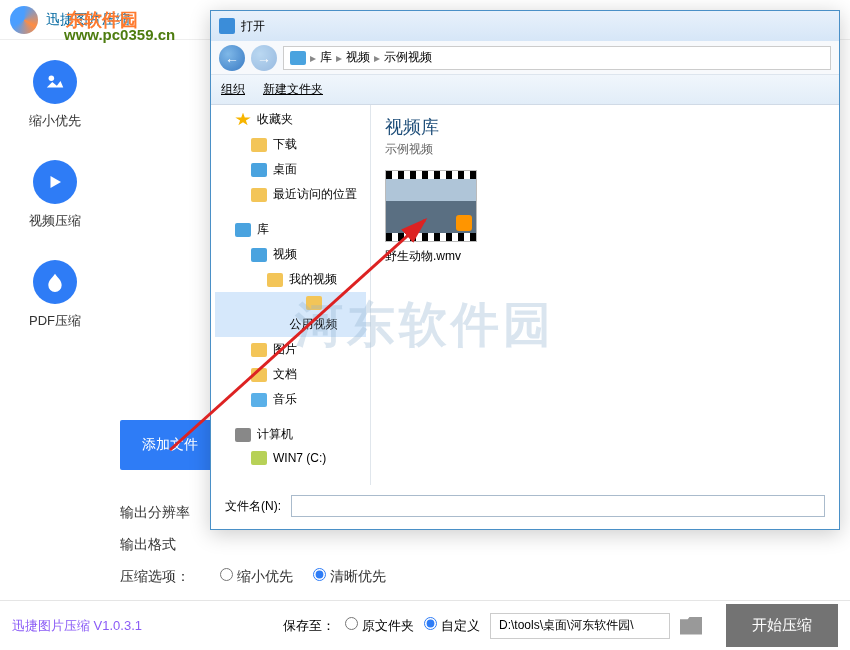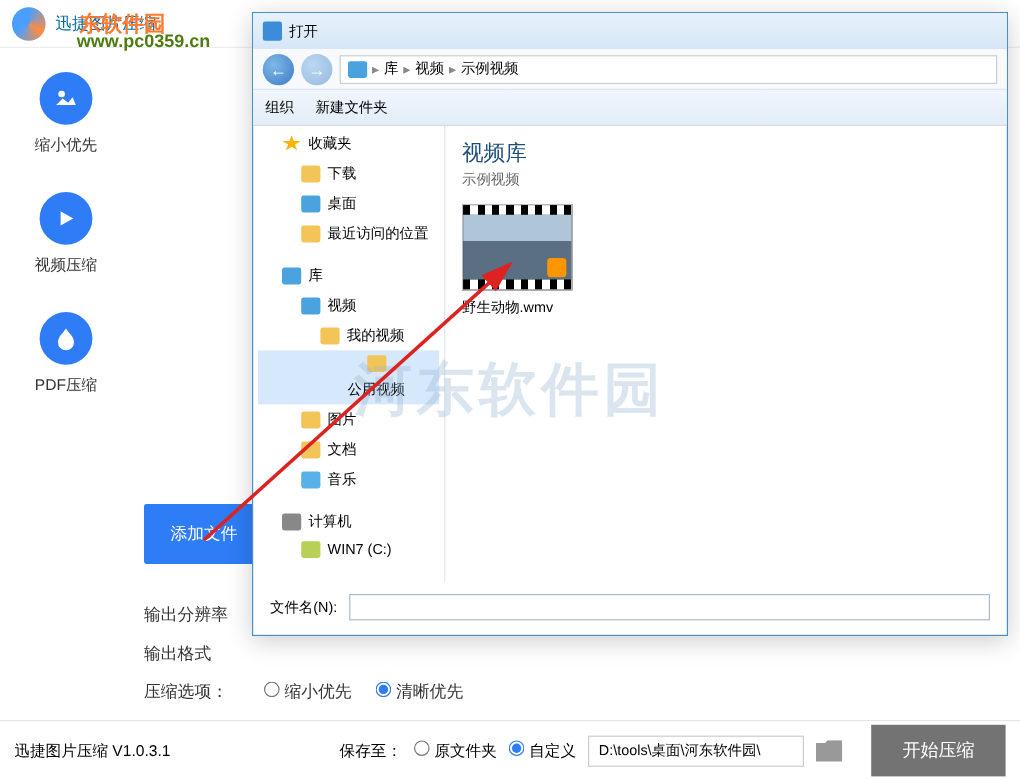--- a/index.html
+++ b/index.html
@@ -24,36 +24,36 @@
 .nav-label { font-size: 13px; color: #333; }
 
 
 .bottom-controls { position: absolute; bottom: 50px; left: 120px; right: 20px; }
 .add-btn { background: #2e7cf6; color: #fff; border: none; padding: 16px 22px; font-size: 14px; border-radius: 2px; cursor: pointer; margin-bottom: 20px; }
 .opt-row { display: flex; align-items: center; gap: 20px; margin: 14px 0; font-size: 14px; color: #333; }
 .opt-label { min-width: 80px; }
 
 
 .footer { position: absolute; bottom: 0; left: 0; right: 0; height: 50px; border-top: 1px solid #e5e5e5; display: flex; align-items: center; padding: 0 12px; font-size: 13px; }
-.version { color: #000000; }
+.version { color: #8b5cf6; }
 .save-group { margin-left: auto; display: flex; align-items: center; gap: 10px; }
 .path-input { border: 1px solid #ccc; padding: 5px 8px; width: 180px; font-size: 12px; }
 .folder-icon { width: 22px; height: 18px; background: #999; clip-path: polygon(0 15%, 35% 15%, 45% 0, 100% 0, 100% 100%, 0 100%); cursor: pointer; }
 .start-btn { background: #737373; color: #fff; border: none; padding: 12px 26px; font-size: 15px; cursor: pointer; margin-left: 14px; }
 
 
 .dialog { position: absolute; left: 210px; top: 10px; width: 630px; height: 520px; background: #fff; border: 1px solid #4a90c7; box-shadow: 0 4px 20px rgba(0,0,0,.2); }
 .dlg-title { height: 30px; background: linear-gradient(#e8f1fb, #d6e6f7); display: flex; align-items: center; padding: 0 8px; font-size: 12px; }
 .dlg-title-icon { width: 16px; height: 16px; background: #3b8dd9; border-radius: 2px; margin-right: 6px; }
 .dlg-nav { height: 34px; background: #f7f9fc; border-bottom: 1px solid #dde5ee; display: flex; align-items: center; padding: 0 8px; gap: 6px; }
 .nav-arrow { width: 26px; height: 26px; border-radius: 50%; background: radial-gradient(circle at 35% 35%, #7fb8e8, #3a7bc4); display: flex; align-items: center; justify-content: center; color: #fff; font-size: 14px; cursor: pointer; }
 .breadcrumb { flex: 1; border: 1px solid #ccc; height: 24px; background: #fff; display: flex; align-items: center; padding: 0 6px; font-size: 12px; gap: 4px; }
 .bc-sep { color: #888; }
 .dlg-toolbar { height: 30px; background: linear-gradient(#f0f6fc,#e2edf8); border-bottom: 1px solid #d0dae6; display: flex; align-items: center; padding: 0 10px; gap: 18px; font-size: 12px; }
-.tb-item { cursor: pointer; }
+.tb-item { cursor: pointer; text-decoration: underline; }
 .dlg-body { display: flex; height: 380px; }
 .tree { width: 160px; border-right: 1px solid #e0e6ec; padding: 2px 4px; overflow: auto; font-size: 12px; text-align: right; }
 .tree-item { padding: 4px 6px 4px 20px; display: flex; align-items: center; gap: 6px; cursor: pointer; }
 .tree-item.sel { background: #d6e8fb; flex-direction: column; }
 .tree-item.sub { padding-left: 36px; }
 .tree-item.sub2 { padding-left: 52px; }
 .tree-sep { height: 10px; }
 .ti { width: 16px; height: 14px; border-radius: 2px; display: inline-block; }
 .ti-star { background: #f7b500; clip-path: polygon(50% 0,61% 35%,98% 35%,68% 57%,79% 91%,50% 70%,21% 91%,32% 57%,2% 35%,39% 35%); }
 .ti-folder { background: #f3c558; }

